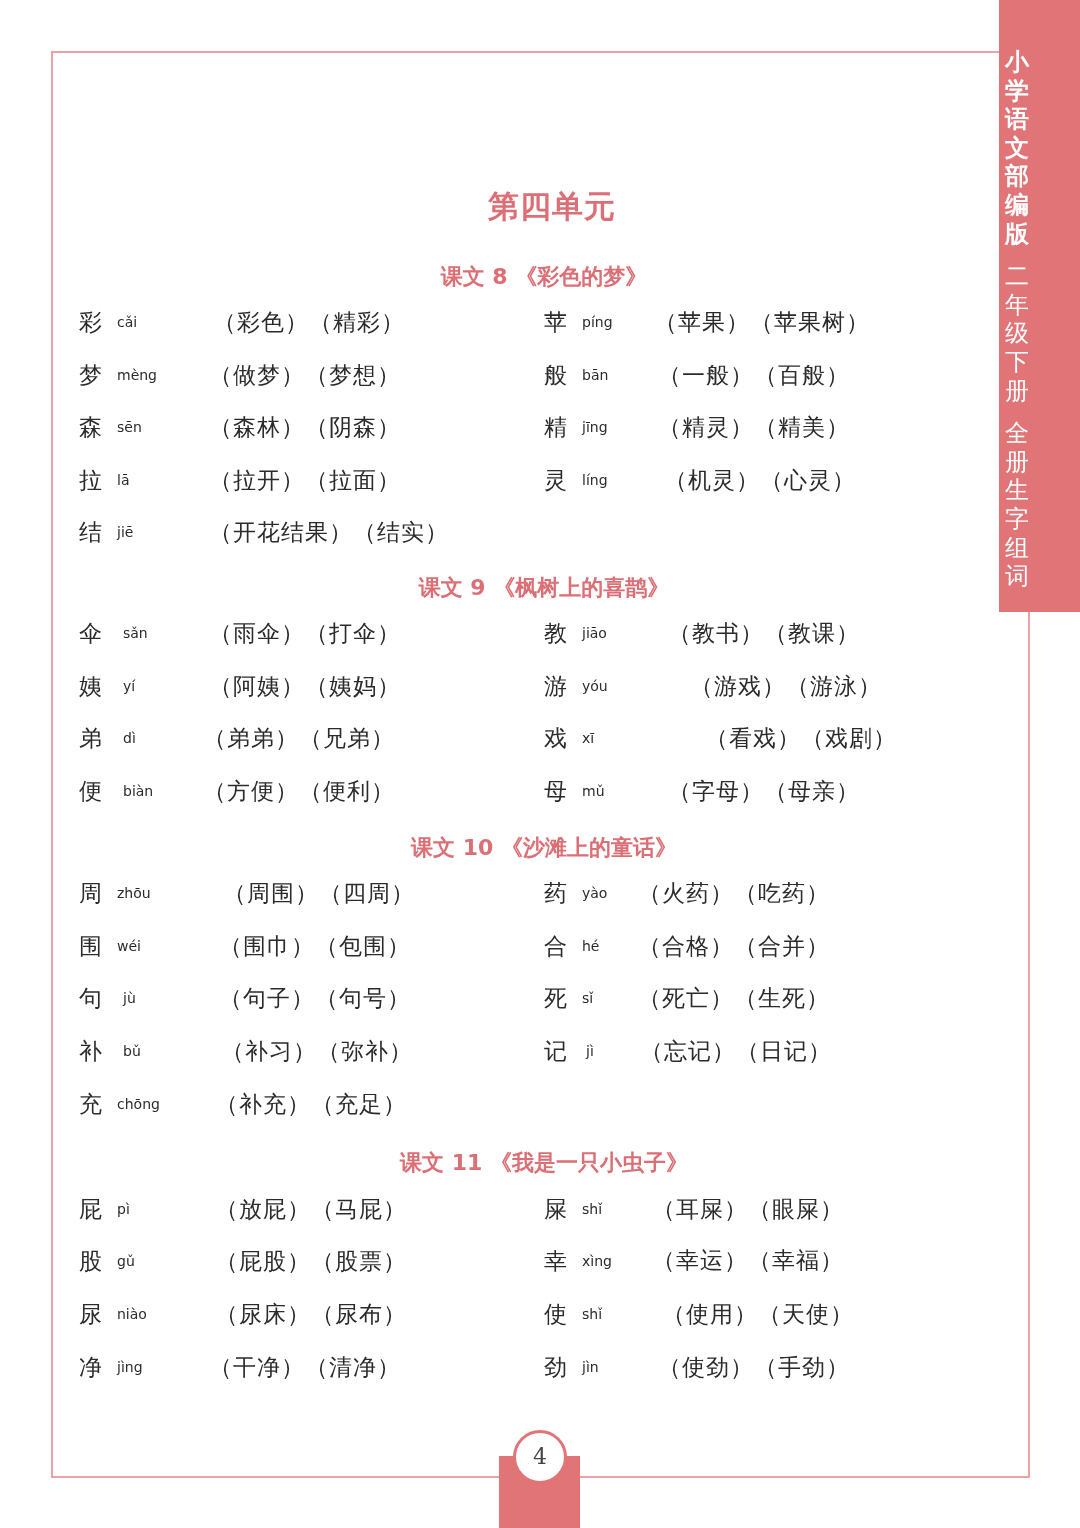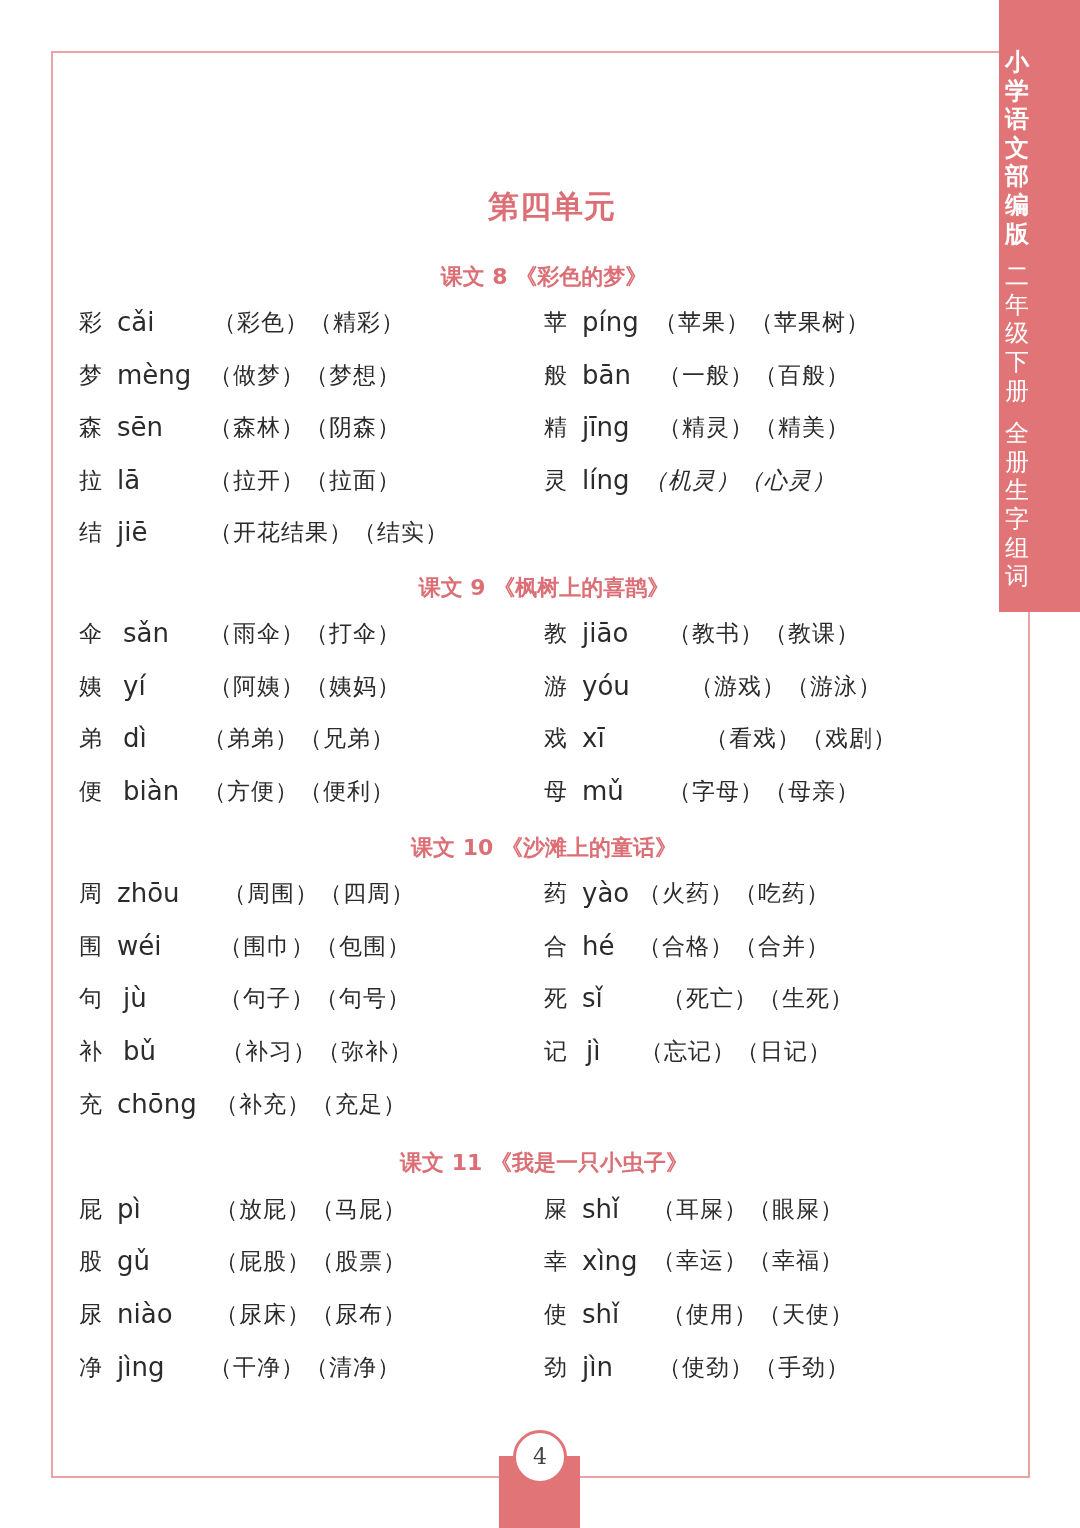--- a/index.html
+++ b/index.html
@@ -31,21 +31,21 @@
     color: #dc6f75; font-size: 31px; font-weight: bold; letter-spacing: 1px;
   }
   .lesson-title {
     position: absolute; left: 4px; width: 1080px; text-align: center;
     color: #dc6f75; font-size: 22px; font-weight: bold;
   }
   .row {
     position: absolute; height: 30px; font-size: 23px; line-height: 30px; white-space: nowrap;
   }
   .row .char { position: absolute; left: 0; top: 0; }
-  .row .pinyin { position: absolute; top: 0; font-family: "DejaVu Sans", sans-serif; font-size: 26px; }
+  .row .pinyin { position: absolute; top: 0; font-family: "DejaVu Sans", sans-serif; font-size: 14px; }
   .row .words { position: absolute; top: 0; letter-spacing: 1px; }
 
   .page-tab {
     position: absolute; left: 499px; top: 1456px; width: 81px; height: 72px;
     background: #e07477;
   }
   .page-circle {
     position: absolute; left: 513px; top: 1430px; width: 48px; height: 48px;
     border-radius: 50%; background: #ffffff; border: 3px solid #e07477;
     text-align: center; line-height: 48px;
@@ -128,21 +128,21 @@
   <span class="words" style="left:114px;">（一般）（百般）</span>
 </div>
 <div class="row" style="left:544px;top:412px;">
   <span class="char">精</span>
   <span class="pinyin" style="left:38px;">jīng</span>
   <span class="words" style="left:114px;">（精灵）（精美）</span>
 </div>
 <div class="row" style="left:544px;top:465px;">
   <span class="char">灵</span>
   <span class="pinyin" style="left:38px;">líng</span>
-  <span class="words" style="left:100px;font-style:italic;">（机灵）（心灵）</span>
+  <span class="words" style="left:120px;">（机灵）（心灵）</span>
 </div>
 
 <div class="lesson-title" style="top:573px;">课文 9 《枫树上的喜鹊》</div>
 
 <div class="row" style="left:79px;top:618px;">
   <span class="char">伞</span>
   <span class="pinyin" style="left:44px;">sǎn</span>
   <span class="words" style="left:130px;">（雨伞）（打伞）</span>
 </div>
 <div class="row" style="left:79px;top:671px;">
@@ -216,21 +216,21 @@
   <span class="words" style="left:94px;">（火药）（吃药）</span>
 </div>
 <div class="row" style="left:544px;top:931px;">
   <span class="char">合</span>
   <span class="pinyin" style="left:38px;">hé</span>
   <span class="words" style="left:94px;">（合格）（合并）</span>
 </div>
 <div class="row" style="left:544px;top:983px;">
   <span class="char">死</span>
   <span class="pinyin" style="left:38px;">sǐ</span>
-  <span class="words" style="left:94px;margin-left:24px;">（死亡）（生死）</span>
+  <span class="words" style="left:94px;">（死亡）（生死）</span>
 </div>
 <div class="row" style="left:544px;top:1036px;">
   <span class="char">记</span>
   <span class="pinyin" style="left:42px;">jì</span>
   <span class="words" style="left:96px;">（忘记）（日记）</span>
 </div>
 
 <div class="lesson-title" style="top:1148px;">课文 11 《我是一只小虫子》</div>
 
 <div class="row" style="left:79px;top:1194px;">

